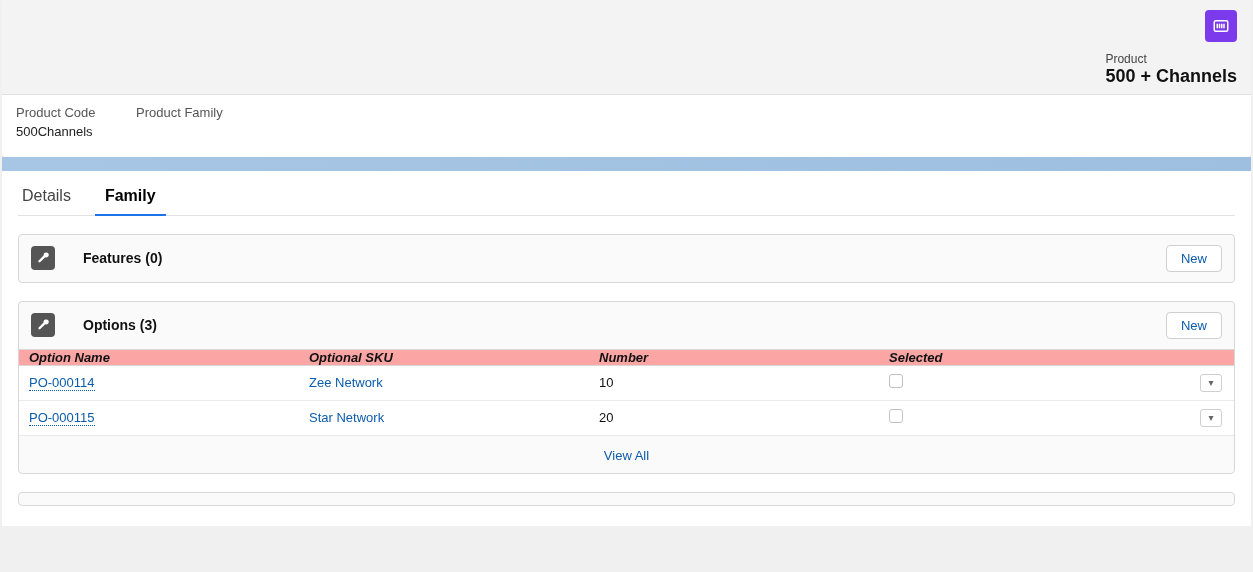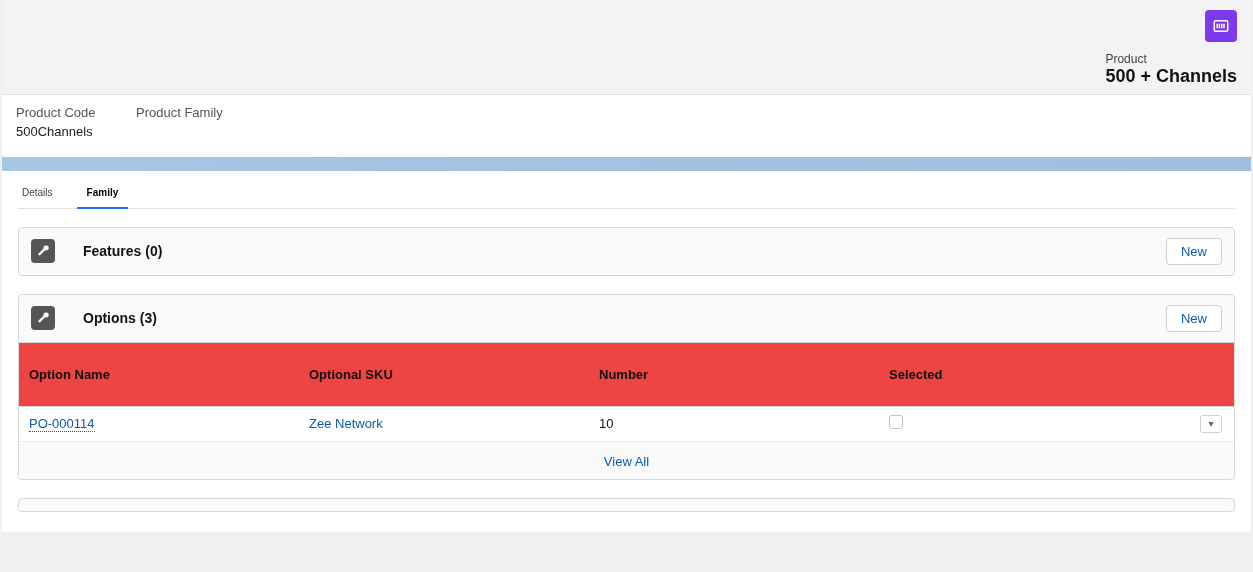--- a/index.html
+++ b/index.html
@@ -65,21 +65,21 @@
 
   
   .tabs {
     display: flex;
     gap: 26px;
     border-bottom: 1px solid #e2e2e2;
     padding-top: 10px;
   }
   .tab {
     padding: 6px 4px 10px 4px;
-    font-size: 10px;
+    font-size: 16px;
     color: #444;
     cursor: pointer;
     position: relative;
   }
   .tab.active {
     font-weight: 700;
     color: #000;
   }
   .tab.active::after {
     content: "";
@@ -126,24 +126,25 @@
   table.options {
     width: 100%;
     border-collapse: collapse;
     background: #fff;
     font-size: 13px;
   }
   table.options thead th {
     text-align: left;
     font-weight: 700;
     color: #111;
-    background: #ef4444;
+    background: #fca5a5;
     border-top: 1px solid #d8d8d8;
     border-bottom: 1px solid #d8d8d8;
-    padding: 24px 10px;
+    padding: 0 10px;
+    font-style: italic;
   }
   table.options tbody td {
     border-bottom: 1px solid #eaeaea;
     padding: 8px 10px;
     vertical-align: middle;
   }
   .link {
     color: #0b5cab;
     text-decoration: none;
     border-bottom: 1px dotted #0b5cab;
@@ -265,20 +266,29 @@
       <tbody>
         <tr>
           <td><a class="link">PO-000114</a></td>
           <td><a class="link-plain">Zee Network</a></td>
           <td>10</td>
           <td><span class="chk"></span></td>
           <td class="col-actions">
               <span class="row-menu"></span>
             </td>
         </tr>
+        <tr>
+          <td><a class="link">PO-000115</a></td>
+          <td><a class="link-plain">Star Network</a></td>
+          <td>20</td>
+          <td><span class="chk"></span></td>
+          <td class="col-actions">
+              <span class="row-menu"></span>
+            </td>
+        </tr>
       </tbody>
     </table>
 
     <div class="view-all">
       <a>View All</a>
     </div>
   </div>
 
   <div class="related-card" style="height:14px;"></div>
 

